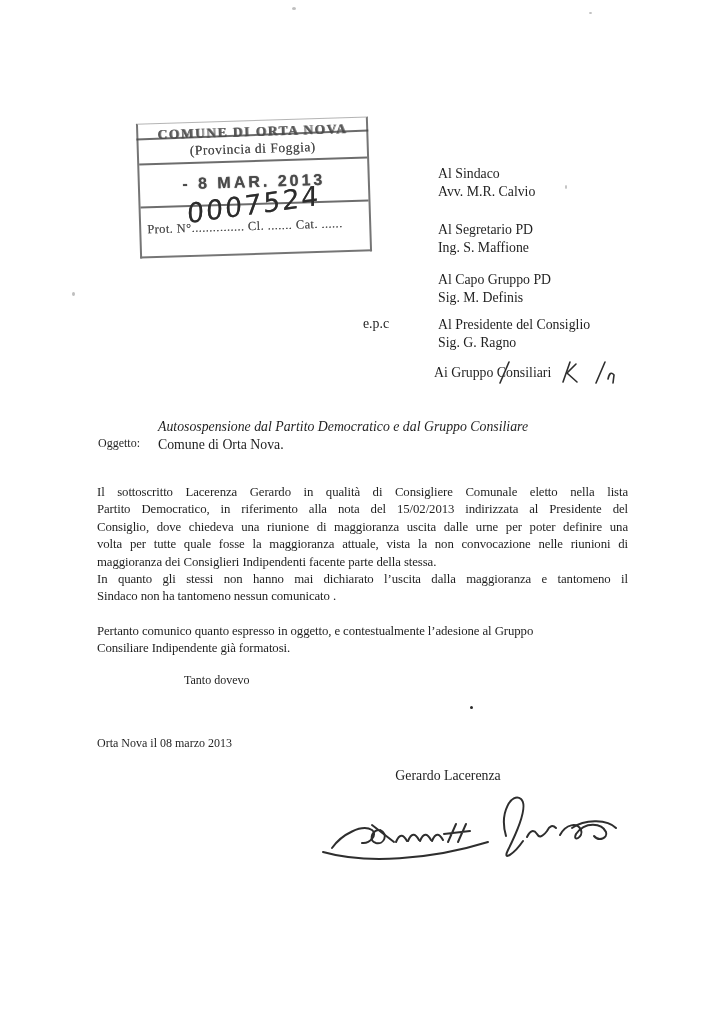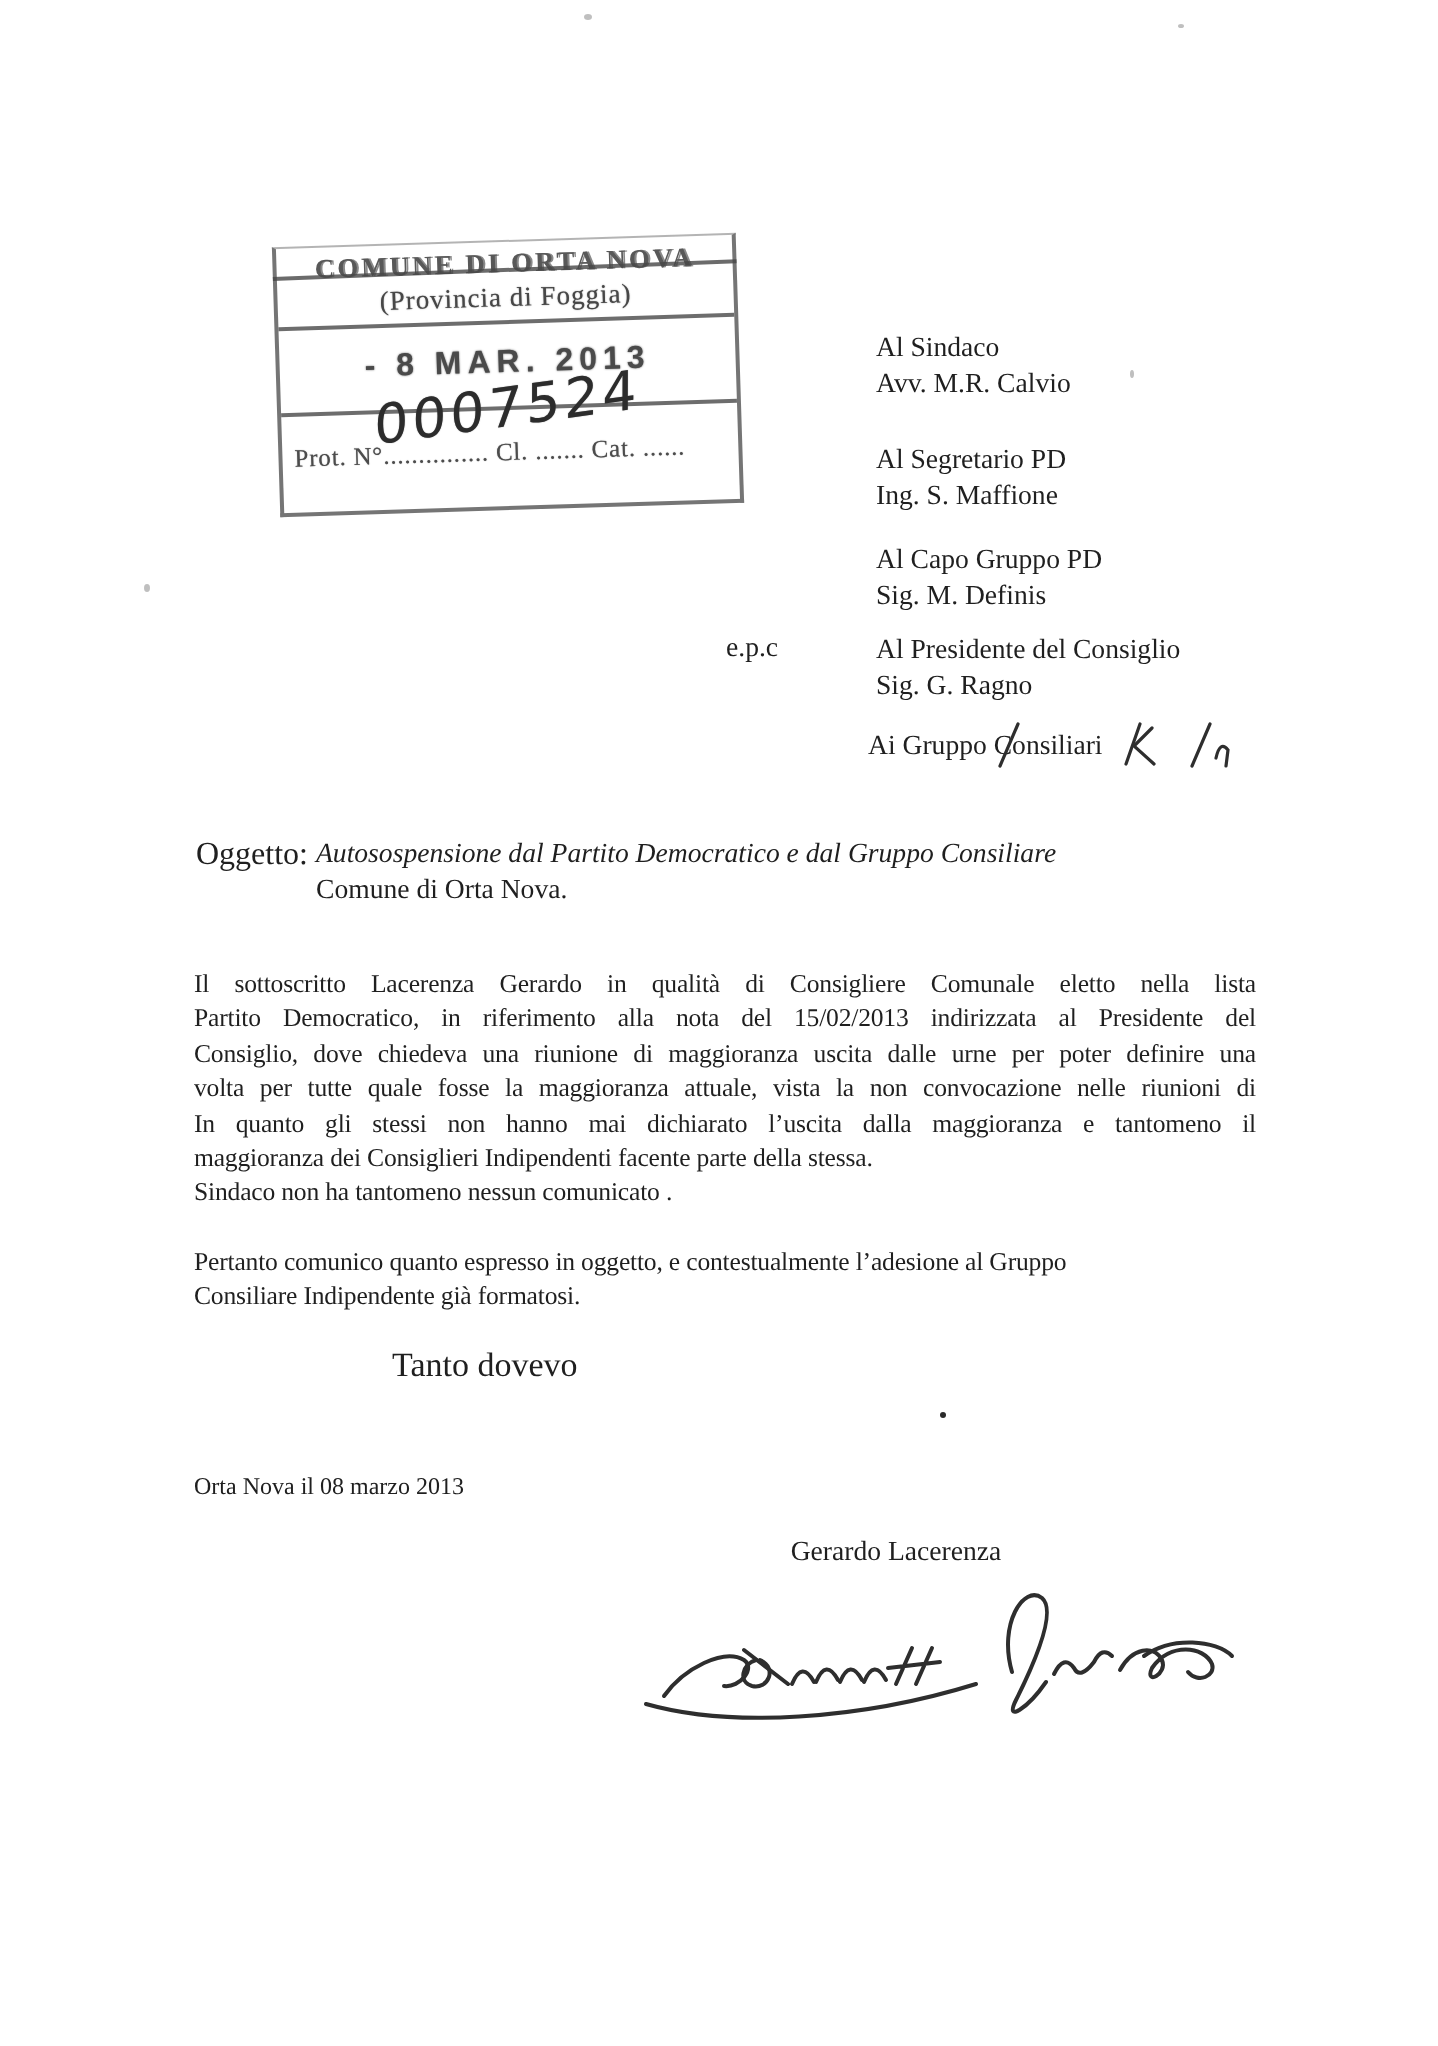--- a/index.html
+++ b/index.html
@@ -50,31 +50,31 @@
     transform:rotate(-6deg) skewX(-8deg);letter-spacing:2px;font-weight:400;
   }
 
   
   .recip{position:absolute;left:438px;font-size:13.8px;line-height:18px;}
   #epc{position:absolute;left:363px;top:316px;font-size:13.8px;}
   #groups-line{position:absolute;left:434px;top:365px;font-size:13.8px;white-space:nowrap;}
   #groups-marks{position:absolute;left:-4px;top:-6px;pointer-events:none;}
 
   
-  #subject-label{left:98px;top:419px;font-size:16px;}
+  #subject-label{left:98px;top:436px;font-size:12px;}
   #subject-1{left:158px;top:419px;font-size:13.8px;white-space:nowrap;font-style:italic;}
   #subject-2{left:158px;top:437px;font-size:13.8px;white-space:nowrap;}
 
   
   #body1{left:97px;top:484px;width:531px;font-size:12.8px;line-height:17.4px;letter-spacing:-.1px;}
   #body2{left:97px;top:623px;width:531px;font-size:12.8px;line-height:17.4px;letter-spacing:-.1px;}
   .ln{white-space:nowrap;}
   .jl{text-align:justify;text-align-last:justify;white-space:normal;}
 
-  #tanto{left:196px;top:673px;font-size:17px;}
+  #tanto{left:184px;top:673px;font-size:12px;}
   #ink-dot{left:470px;top:706px;width:3px;height:3px;background:#2a2a2a;border-radius:50%;}
   #place-date{left:97px;top:736px;font-size:12px;}
   #sign-block{left:338px;top:767px;width:220px;text-align:center;font-size:13.8px;line-height:18px;}
   #signature{left:320px;top:790px;}
   #signature path{fill:none;stroke:#2e2e2e;stroke-width:2;stroke-linecap:round;}
   #groups-marks path{fill:none;stroke:#2e2e2e;stroke-width:1.6;stroke-linecap:round;}
 </style>
 </head>
 <body>
 
@@ -131,22 +131,22 @@
 
   <div class="abs" id="subject-label">Oggetto:</div>
   <div class="abs" id="subject-1">Autosospensione dal Partito Democratico e dal Gruppo Consiliare</div>
   <div class="abs" id="subject-2">Comune di Orta Nova.</div>
 
   <div class="abs" id="body1">
     <div class="ln jl">Il sottoscritto Lacerenza Gerardo in qualità di Consigliere Comunale eletto nella lista</div>
     <div class="ln jl">Partito Democratico, in riferimento alla nota del 15/02/2013 indirizzata al Presidente del</div>
     <div class="ln jl">Consiglio, dove chiedeva una riunione di maggioranza uscita dalle urne per poter definire una</div>
     <div class="ln jl">volta per tutte quale fosse la maggioranza attuale, vista la non convocazione nelle riunioni di</div>
+    <div class="ln">maggioranza dei Consiglieri Indipendenti facente parte della stessa.</div>
     <div class="ln jl">In quanto gli stessi non hanno mai dichiarato l’uscita dalla maggioranza e tantomeno il</div>
-    <div class="ln">maggioranza dei Consiglieri Indipendenti facente parte della stessa.</div>
     <div class="ln">Sindaco non ha tantomeno nessun comunicato .</div>
   </div>
 
   <div class="abs" id="body2">
     <div class="ln">Pertanto comunico quanto espresso in oggetto, e contestualmente l’adesione al Gruppo</div>
     <div class="ln">Consiliare Indipendente già formatosi.</div>
   </div>
 
   <div class="abs" id="tanto">Tanto dovevo</div>
   <div class="abs" id="ink-dot"></div>

